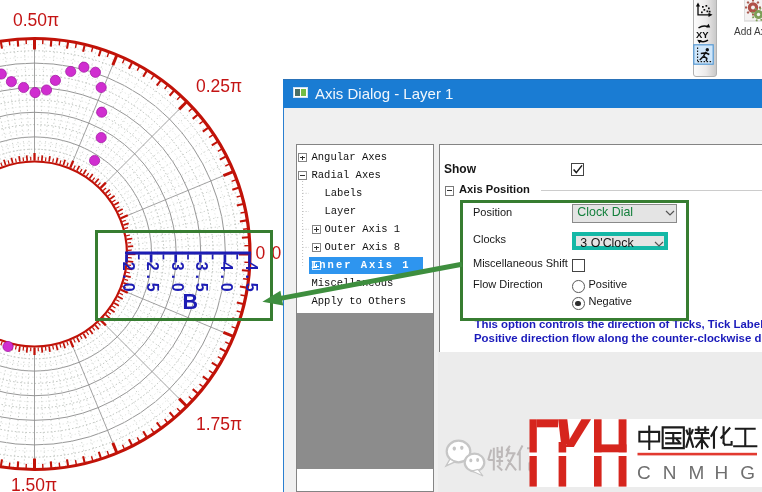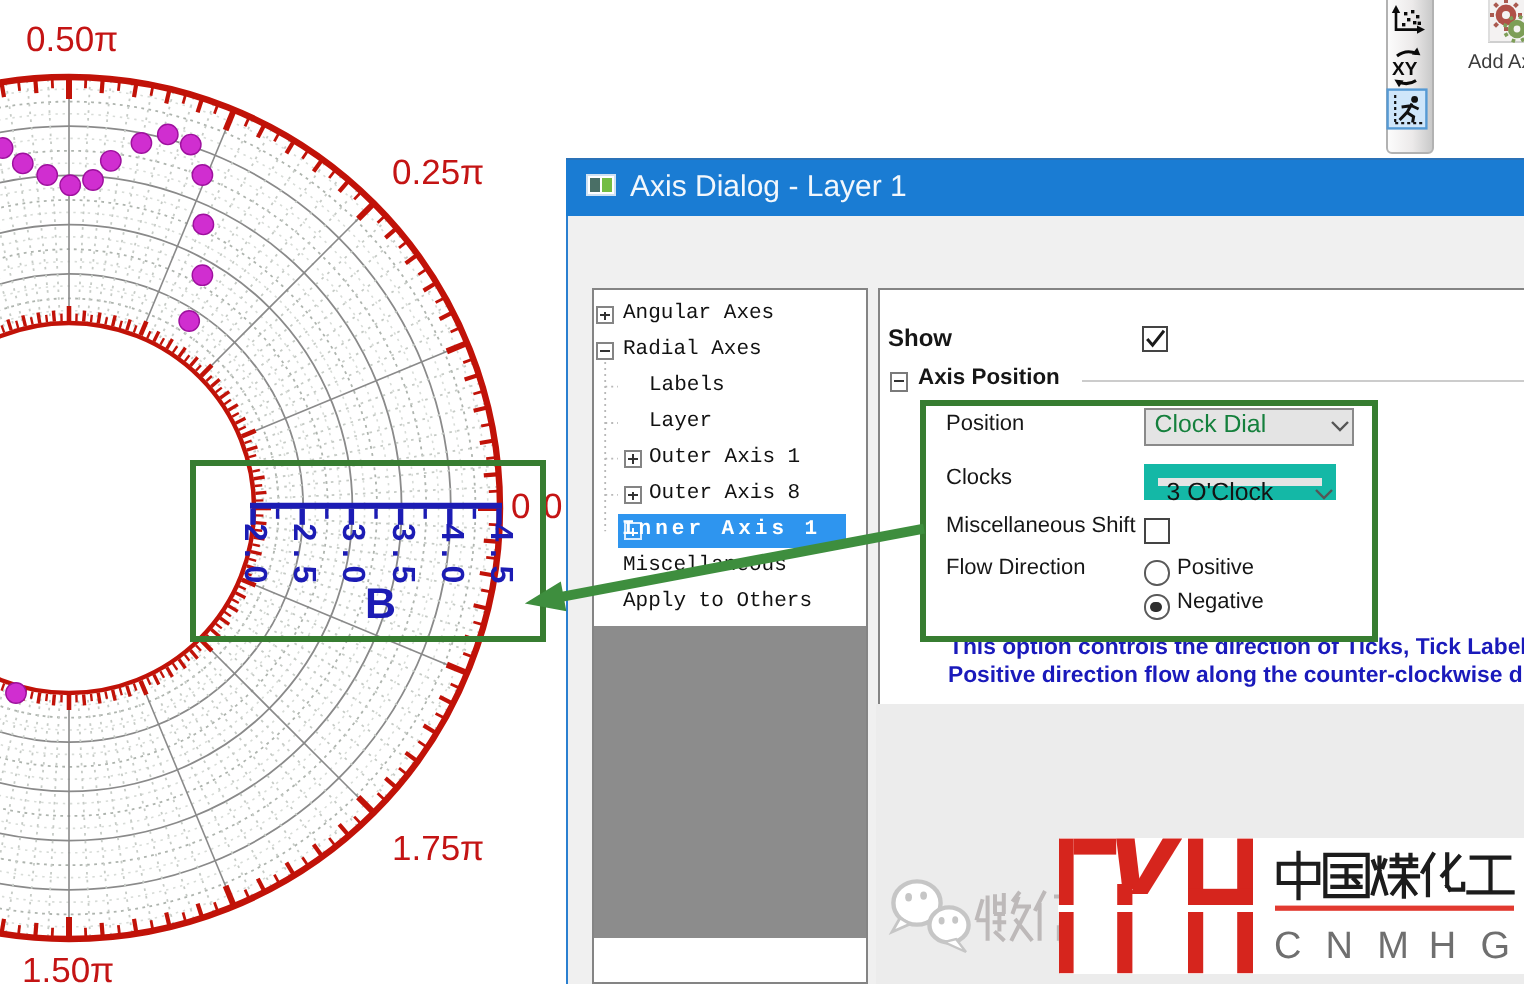--- a/index.html
+++ b/index.html
@@ -572,21 +572,21 @@
 <div style="position:absolute;left:459px;top:183.0px;height:16px;line-height:16px;font:bold 11.2px 'Liberation Sans',sans-serif;color:#161616;z-index:7;white-space:pre">Axis Position</div>
 <div style="position:absolute;left:541px;top:190.3px;width:221px;height:1px;background:#cccccc;z-index:7"></div>
 <div style="position:absolute;left:473px;top:205.8px;height:16px;line-height:16px;font:11.0px 'Liberation Sans',sans-serif;color:#161616;z-index:7;white-space:pre">Position</div>
 <div style="position:absolute;left:571.8px;top:203.8px;width:105.3px;height:19px;background:#e4e4e4;border:1px solid #8a8a8a;box-sizing:border-box;z-index:7">
     <div style="position:absolute;left:4.5px;top:0;height:17px;line-height:17px;font:12.4px 'Liberation Sans',sans-serif;color:#15803d;white-space:pre">Clock Dial</div>
     <svg width="14" height="19" style="position:absolute;left:90.20000000000005px;top:-1px">
       <polyline points="3,7 7,11 11,7" fill="none" stroke="#555" stroke-width="1.2"></polyline>
     </svg>
   </div>
 <div style="position:absolute;left:473px;top:233.0px;height:16px;line-height:16px;font:11.0px 'Liberation Sans',sans-serif;color:#161616;z-index:7;white-space:pre">Clocks</div>
-<div style="position:absolute;left:571.8px;top:231.5px;width:96.5px;height:18.5px;background:#e4e4e4;border:7px solid #14b8a6;box-sizing:border-box;z-index:7">
+<div style="position:absolute;left:571.8px;top:231.5px;width:96.5px;height:18.5px;background:#e4e4e4;border:4px solid #14b8a6;box-sizing:border-box;z-index:7">
     <div style="position:absolute;left:4.5px;top:0;height:16.5px;line-height:16.5px;font:12.4px 'Liberation Sans',sans-serif;color:#141414;white-space:pre">3 O'Clock</div>
     <svg width="14" height="18.5" style="position:absolute;left:76.70000000000005px;top:-1px">
       <polyline points="3,7 7,11 11,7" fill="none" stroke="#555" stroke-width="1.2"></polyline>
     </svg>
   </div>
 <div style="position:absolute;left:473px;top:257.2px;height:16px;line-height:16px;font:11.0px 'Liberation Sans',sans-serif;color:#161616;z-index:7;white-space:pre">Miscellaneous Shift</div>
 <div style="position:absolute;left:571.8px;top:258.8px;width:13.2px;height:13.2px;border:1.4px solid #444;background:#fff;box-sizing:border-box;z-index:7"></div>
 <div style="position:absolute;left:473px;top:277.5px;height:16px;line-height:16px;font:11.0px 'Liberation Sans',sans-serif;color:#161616;z-index:7;white-space:pre">Flow Direction</div>
 <div style="position:absolute;left:572px;top:280.1px;width:12.6px;height:12.6px;border:1.3px solid #5a5a5a;border-radius:50%;background:#fff;box-sizing:border-box;z-index:7"></div>
 <div style="position:absolute;left:588.5px;top:278.3px;height:16px;line-height:16px;font:11.0px 'Liberation Sans',sans-serif;color:#161616;z-index:7;white-space:pre">Positive</div>

